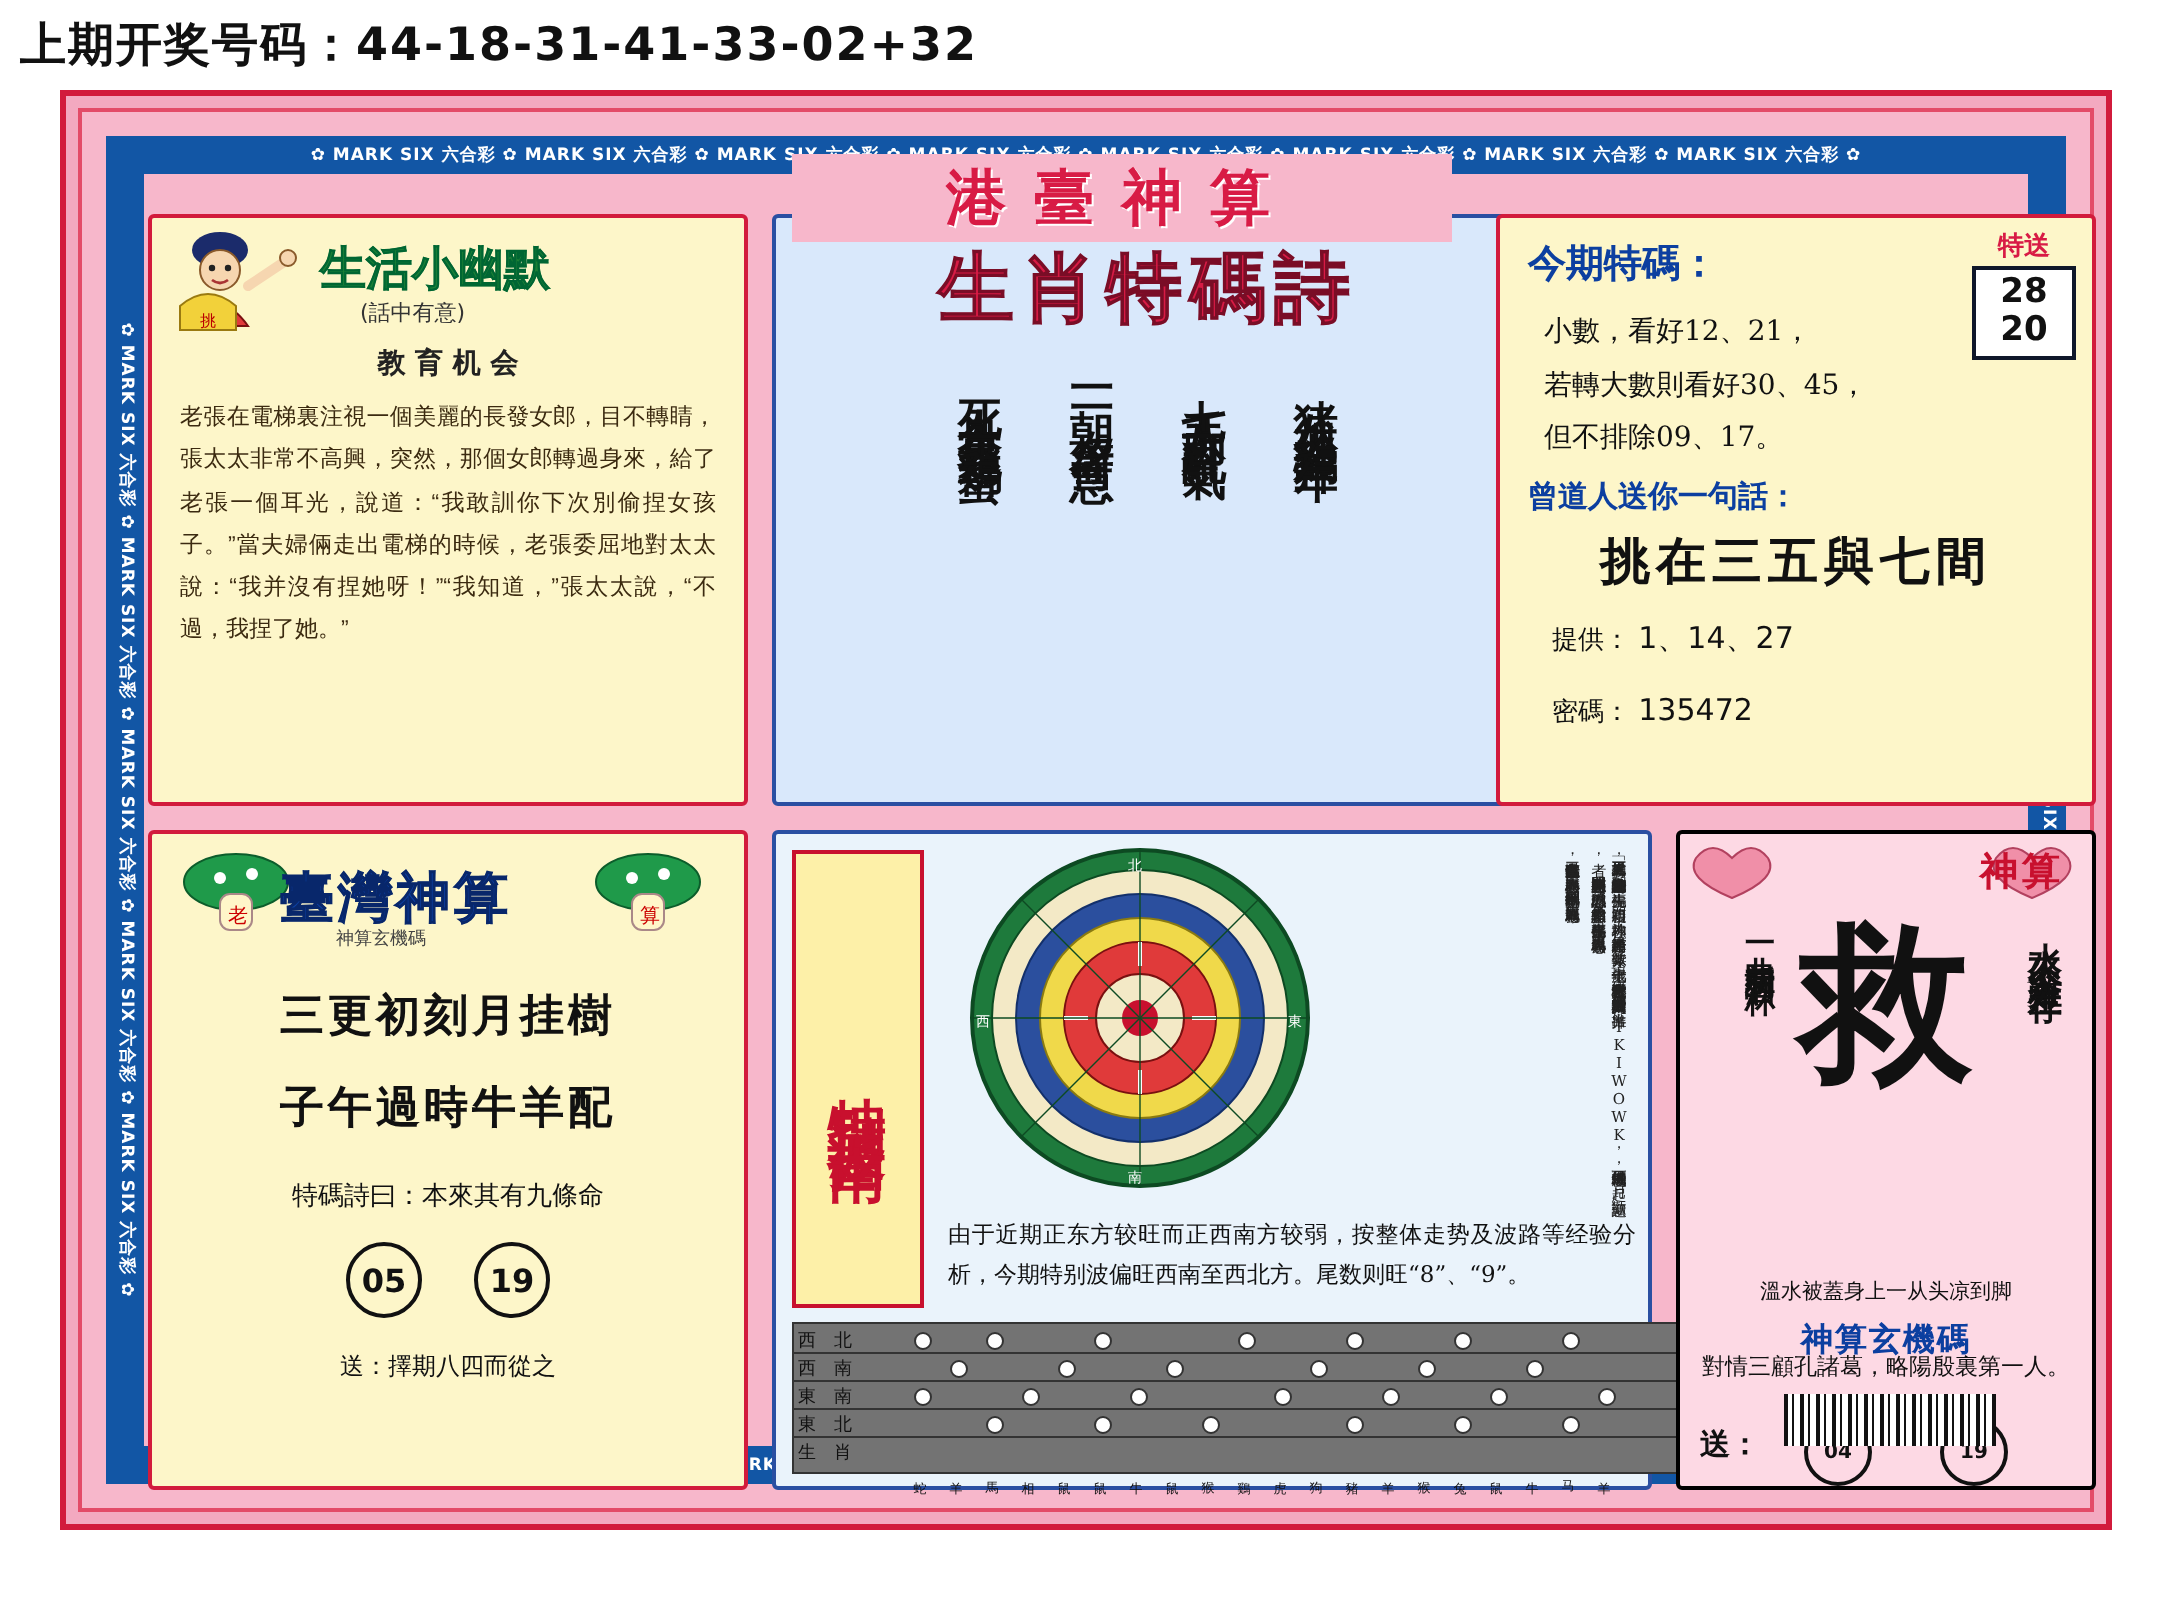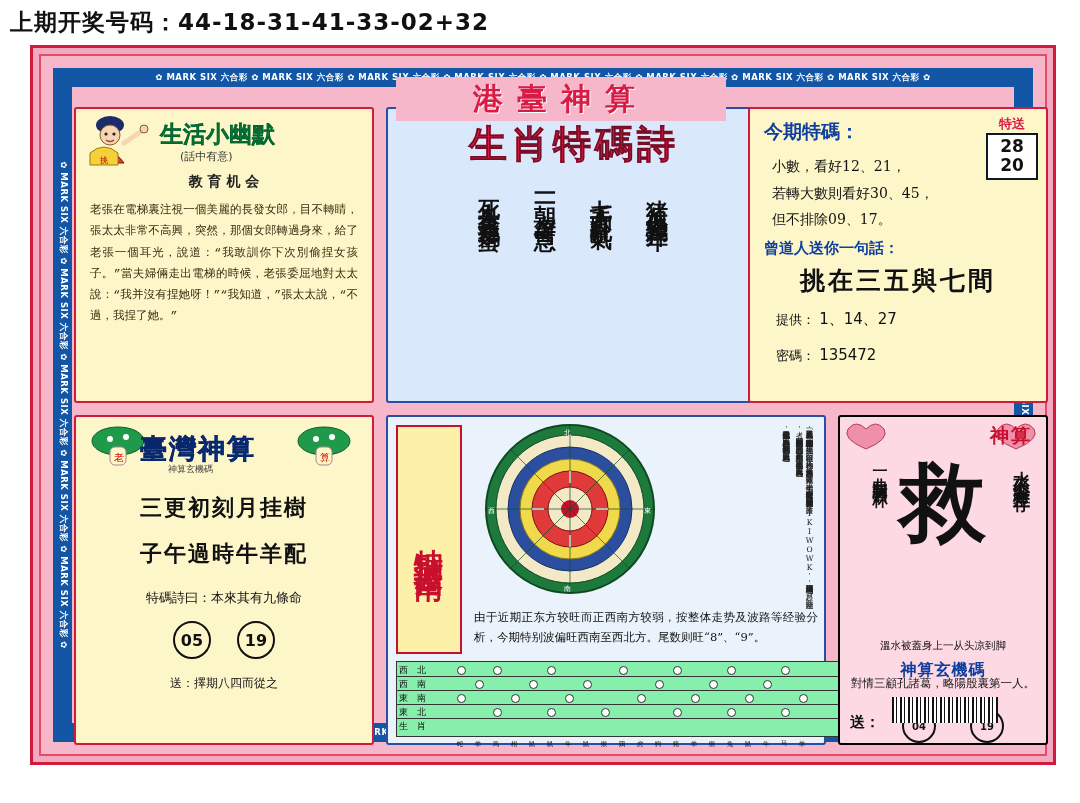--- a/index.html
+++ b/index.html
@@ -99,21 +99,21 @@
   }
   .humor .hdr .hsub{
     position:absolute;left:104px;top:40px;font-size:11px;color:#333;
   }
   .humor .sect-title{
     text-align:center;font-size:14px;font-weight:bold;color:#222;margin-top:2px;
   }
   .humor .body{
     padding:8px 14px 0 14px;font-size:11.5px;line-height:1.85;
     color:#3b2a10;text-align:justify;
-    font-family:Liberation Mono, monospace;
+    font-family:Liberation Sans, sans-serif;
   }
 
   
   .poem{
     left:312px;top:18px;width:376px;height:296px;
     background:#d9e8fb;border:2px solid #2a4fa2;border-radius:3px;
   }
   .poem .ptitle{
     text-align:center;margin-top:10px;
     font-size:38px;font-weight:bold;color:#d81b45;
@@ -238,21 +238,21 @@
     position:absolute;left:86px;top:190px;width:344px;
     font-size:11.5px;line-height:1.75;color:#111;text-align:justify;
     font-family:"DejaVu Serif","Liberation Serif",serif;
   }
   .center .rec{
     position:absolute;left:246px;top:262px;font-size:13px;color:#111;
     font-family:"DejaVu Serif","Liberation Serif",serif;
   }
   .center .grid{
     position:absolute;left:8px;bottom:6px;width:500px;height:76px;
-    border:1px solid #333;background:#86efac;box-sizing:border-box;
+    border:1px solid #333;background:#737373;box-sizing:border-box;
   }
   .center .grid .rowlab{
     position:absolute;left:2px;font-size:9px;color:#111;
   }
   .center .grid .hline{position:absolute;left:0;right:0;height:1px;background:#333;}
   .center .grid .zlab{
     position:absolute;bottom:1px;font-size:6.5px;color:#111;
     writing-mode:vertical-rl;text-orientation:upright;
   }
   .dot{

